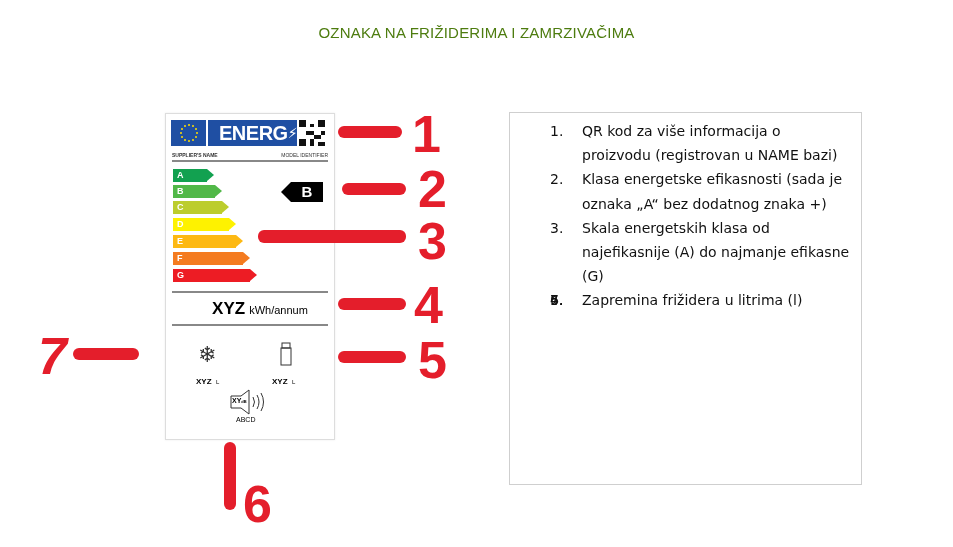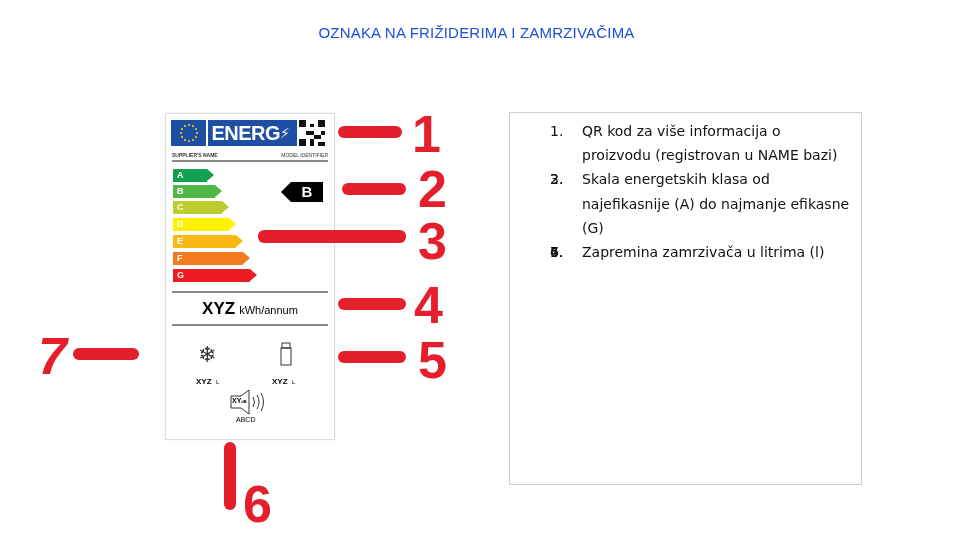--- a/index.html
+++ b/index.html
@@ -1,31 +1,31 @@
 <!DOCTYPE html>
 <html><head>
 <meta charset="utf-8">
 <style>
   html,body{margin:0;padding:0;background:#fff;}
   body{width:953px;height:547px;position:relative;overflow:hidden;font-family:"Liberation Sans","DejaVu Sans",sans-serif;}
-  .title{position:absolute;left:0;width:953px;top:24px;text-align:center;font-size:15px;color:#1d4ed8;letter-spacing:0.2px;}
+  .title{position:absolute;left:0;width:953px;top:24px;text-align:center;font-size:15px;color:#4d7c0f;letter-spacing:0.2px;}
   .label{position:absolute;left:165px;top:113px;width:168px;height:325px;background:#fff;border:1px solid #ddd;box-shadow:0 0 2px rgba(0,0,0,0.08);}
-  .hdr{position:absolute;left:5px;top:6px;width:126px;height:26px;display:flex;align-items:center;}
+  .hdr{position:absolute;left:5px;top:6px;width:126px;height:26px;display:flex;align-items:center;text-align:right;}
   .euflag{width:36px;height:26px;background:#1f4fa3;position:relative;}
   .euflag svg{position:absolute;left:0;top:0;}
   .energ{width:90px;height:26px;background:#1f4fa3;color:#fff;font-weight:bold;font-size:20px;line-height:26px;padding-left:3px;box-sizing:border-box;margin-left:2px;letter-spacing:-0.5px;}
   .qr{position:absolute;left:133px;top:5px;width:26px;height:28px;}
   .sup{position:absolute;left:6px;top:38px;font-size:5px;font-weight:bold;color:#333;}
   .mod{position:absolute;right:6px;top:38px;font-size:5px;color:#333;}
   .sep{position:absolute;left:6px;right:6px;height:1.5px;background:#888;}
   .bar{position:absolute;left:7px;height:13px;color:#fff;font-size:9px;font-weight:bold;line-height:13px;padding-left:4px;box-sizing:border-box;}
   .bar::after{content:"";position:absolute;right:-7px;top:0;border-top:6.5px solid transparent;border-bottom:6.5px solid transparent;border-left:7px solid;border-left-color:inherit;}
   .cls{position:absolute;left:125px;top:68px;width:32px;height:20px;background:#000;color:#fff;font-weight:bold;font-size:15px;line-height:20px;text-align:center;}
   .cls::before{content:"";position:absolute;left:-10px;top:0;border-top:10px solid transparent;border-bottom:10px solid transparent;border-right:10px solid #000;}
-  .kwh{position:absolute;left:0;width:168px;top:185px;text-align:center;}
+  .kwh{position:absolute;left:10px;width:168px;top:185px;text-align:center;}
   .kwh b{font-size:17px;}
   .kwh span{font-size:11px;margin-left:4px;}
   .small{font-size:8px;font-weight:bold;}
   .red{background:#e41e2b;border-radius:6px;position:absolute;}
   .num{position:absolute;color:#e41e2b;font-weight:bold;font-size:52px;line-height:52px;font-family:"Liberation Sans",sans-serif;}
   .box{position:absolute;left:509px;top:112px;width:353px;height:373px;border:1px solid #cfcfcf;box-sizing:border-box;}
   .box ol{margin:0;padding:0;list-style:none;position:absolute;left:40px;top:6px;width:300px;}
   .box li{position:relative;padding-left:32px;font-size:15px;line-height:24.2px;color:#111;font-family:"DejaVu Sans",sans-serif;font-size:14px;}
   .box li .n{position:absolute;left:0;top:0;}
 </style>
@@ -118,20 +118,20 @@
 <div class="red" style="left:338px;top:351px;width:68px;height:12px;"></div>
 <div class="num" style="left:418px;top:334px;">5</div>
 <div class="red" style="left:224px;top:442px;width:12px;height:68px;"></div>
 <div class="num" style="left:243px;top:478px;">6</div>
 <div class="red" style="left:73px;top:348px;width:66px;height:12px;"></div>
 <div class="num" style="left:38px;top:330px;font-style:italic;">7</div>
 
 <div class="box">
   <ol>
     <li><span class="n">1.</span><span>QR kod za više informacija o proizvodu (registrovan u NAME bazi)</span></li>
-    <li><span class="n">2.</span></li>
+    <li><span class="n">2.</span><span>Klasa energetske efikasnosti (sada je oznaka „A“ bez dodatnog znaka +)</span></li>
     <li><span class="n">3.</span><span>Skala energetskih klasa od najefikasnije (A) do najmanje efikasne (G)</span></li>
     <li><span class="n">4.</span></li>
     <li><span class="n">5.</span></li>
     <li><span class="n">6.</span></li>
-    <li><span class="n">7.</span><span>Zapremina zamrzivača u litrima (l)</span></li>
+    <li><span class="n">7.</span><span>Zapremina frižidera u litrima (l)</span></li>
   </ol>
 </div>
 
 </body></html>

